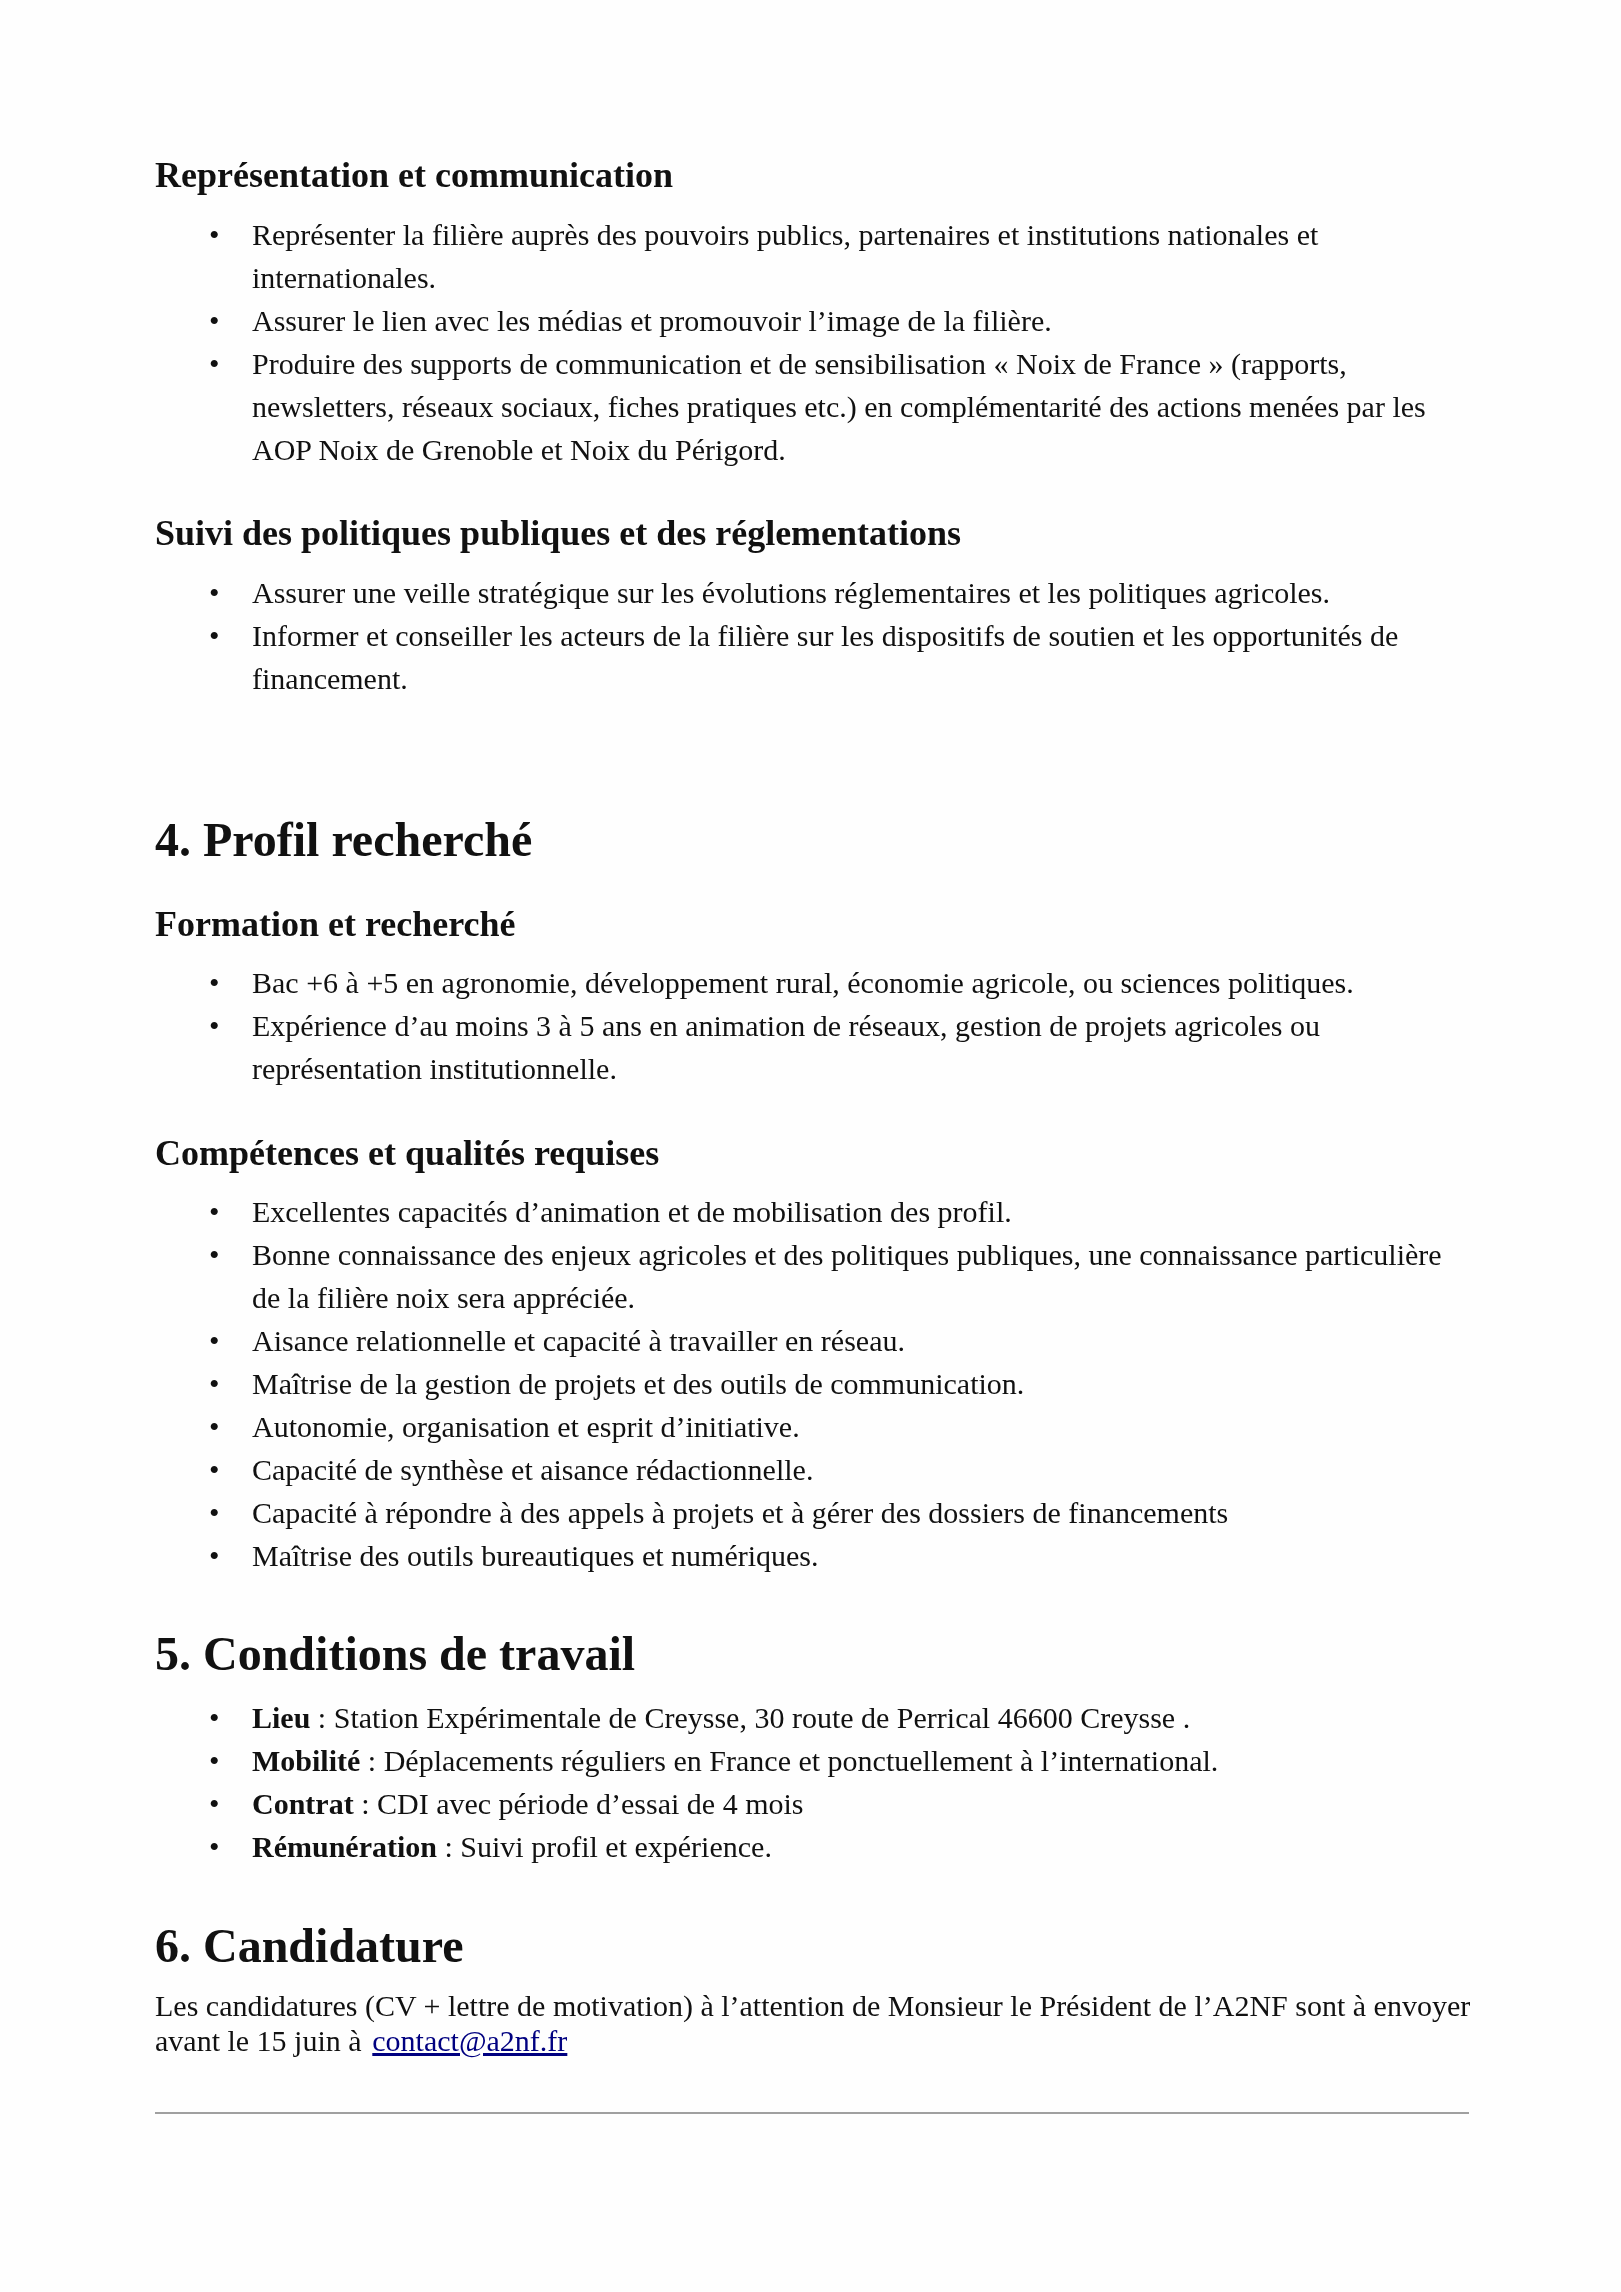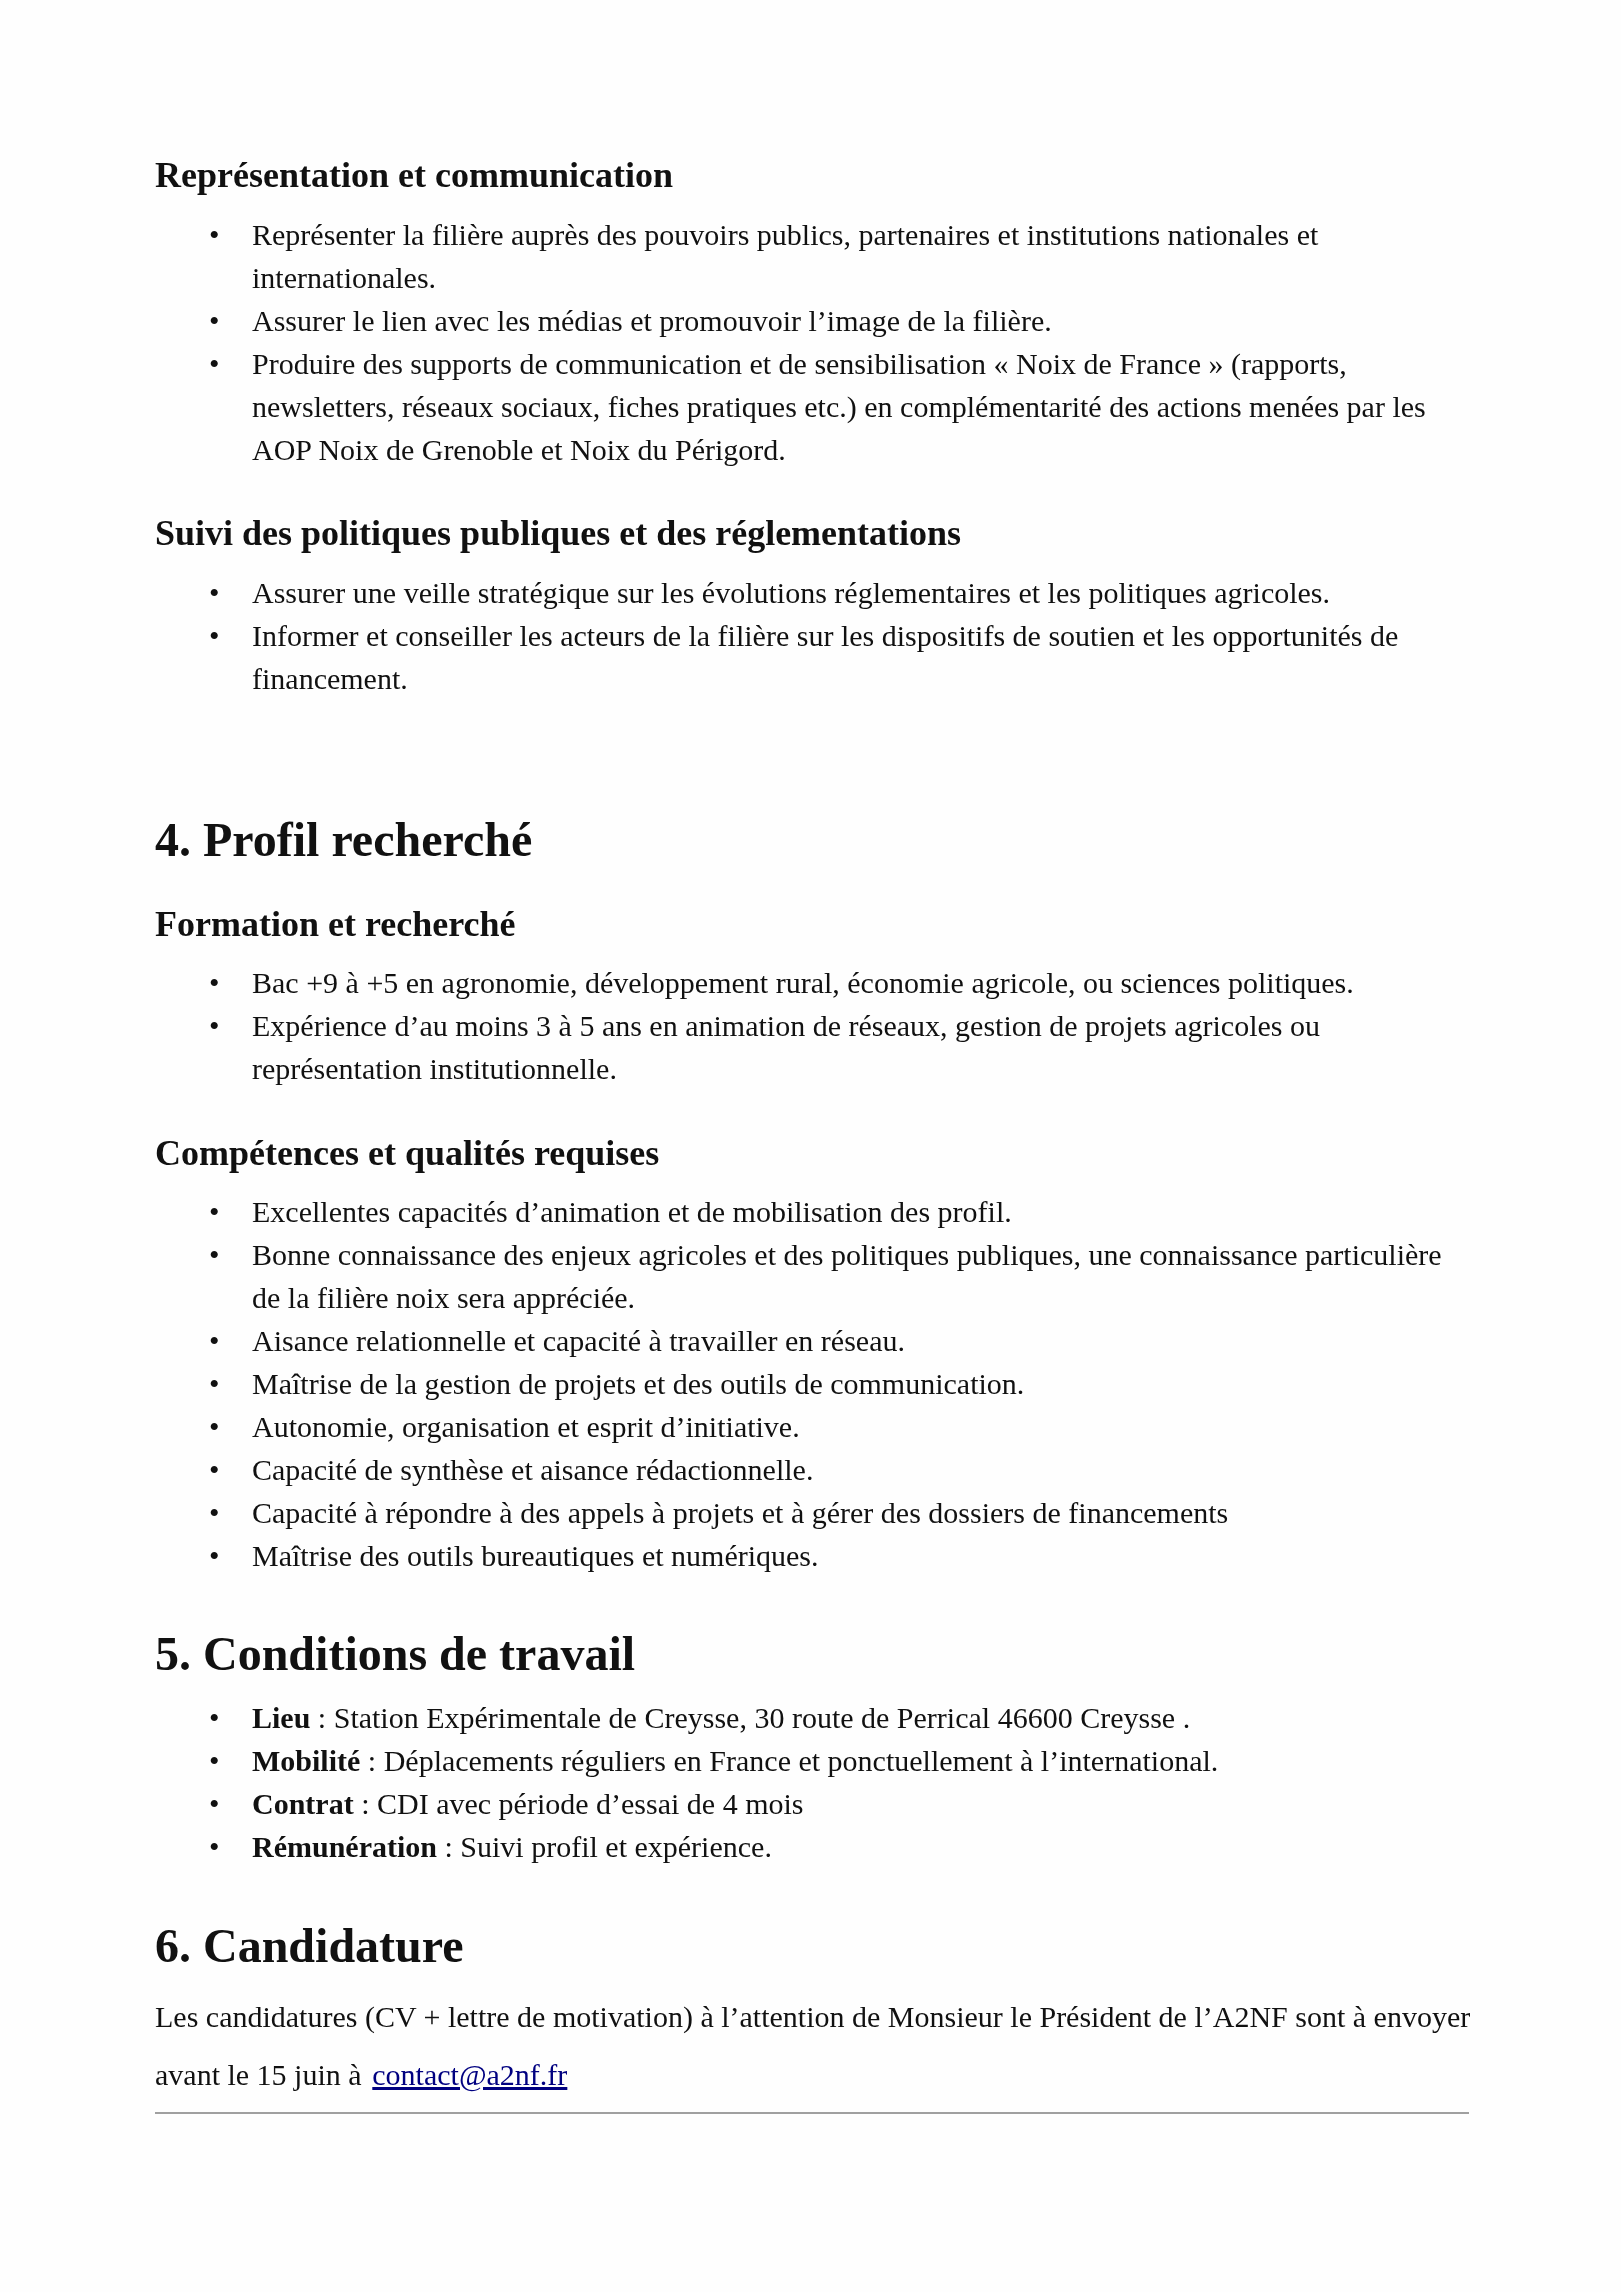--- a/index.html
+++ b/index.html
@@ -59,21 +59,21 @@
       left: 54px;
       top: 0;
       font-size: 30px;
       line-height: 43px;
     }
     .para {
       position: absolute;
       left: 0;
       width: 1317px;
       font-size: 30px;
-      line-height: 58px;
+      line-height: 35px;
       margin: 0;
     }
     .para a {
       color: #000080;
       text-decoration: underline;
       margin-left: 10.7px;
     }
     .rule {
       position: absolute;
       left: 0;
@@ -97,21 +97,21 @@
 
   <h3 class="h3" style="top:512px;">Suivi des politiques publiques et des réglementations</h3>
   <ul class="bullets" style="top:571px;">
     <li><span class="dot">•</span><span>Assurer une veille stratégique sur les évolutions réglementaires et les politiques agricoles.</span></li>
     <li><span class="dot">•</span><span>Informer et conseiller les acteurs de la filière sur les dispositifs de soutien et les opportunités de financement.</span></li>
   </ul>
 
   <h2 class="h2" style="top:811px;">4. Profil recherché</h2>
   <h3 class="h3" style="top:903px;">Formation et recherché</h3>
   <ul class="bullets" style="top:961px;">
-    <li><span class="dot">•</span><span>Bac +9 à +5 en agronomie, développement rural, économie agricole, ou sciences politiques.</span></li>
+    <li><span class="dot">•</span><span>Bac +6 à +5 en agronomie, développement rural, économie agricole, ou sciences politiques.</span></li>
     <li><span class="dot">•</span><span>Expérience d’au moins 3 à 5 ans en animation de réseaux, gestion de projets agricoles ou représentation institutionnelle.</span></li>
   </ul>
 
   <h3 class="h3" style="top:1132px;">Compétences et qualités requises</h3>
   <ul class="bullets" style="top:1190px;">
     <li><span class="dot">•</span><span>Excellentes capacités d’animation et de mobilisation des profil.</span></li>
     <li><span class="dot">•</span><span>Bonne connaissance des enjeux agricoles et des politiques publiques, une connaissance particulière de la filière noix sera appréciée.</span></li>
     <li><span class="dot">•</span><span>Aisance relationnelle et capacité à travailler en réseau.</span></li>
     <li><span class="dot">•</span><span>Maîtrise de la gestion de projets et des outils de communication.</span></li>
     <li><span class="dot">•</span><span>Autonomie, organisation et esprit d’initiative.</span></li>

